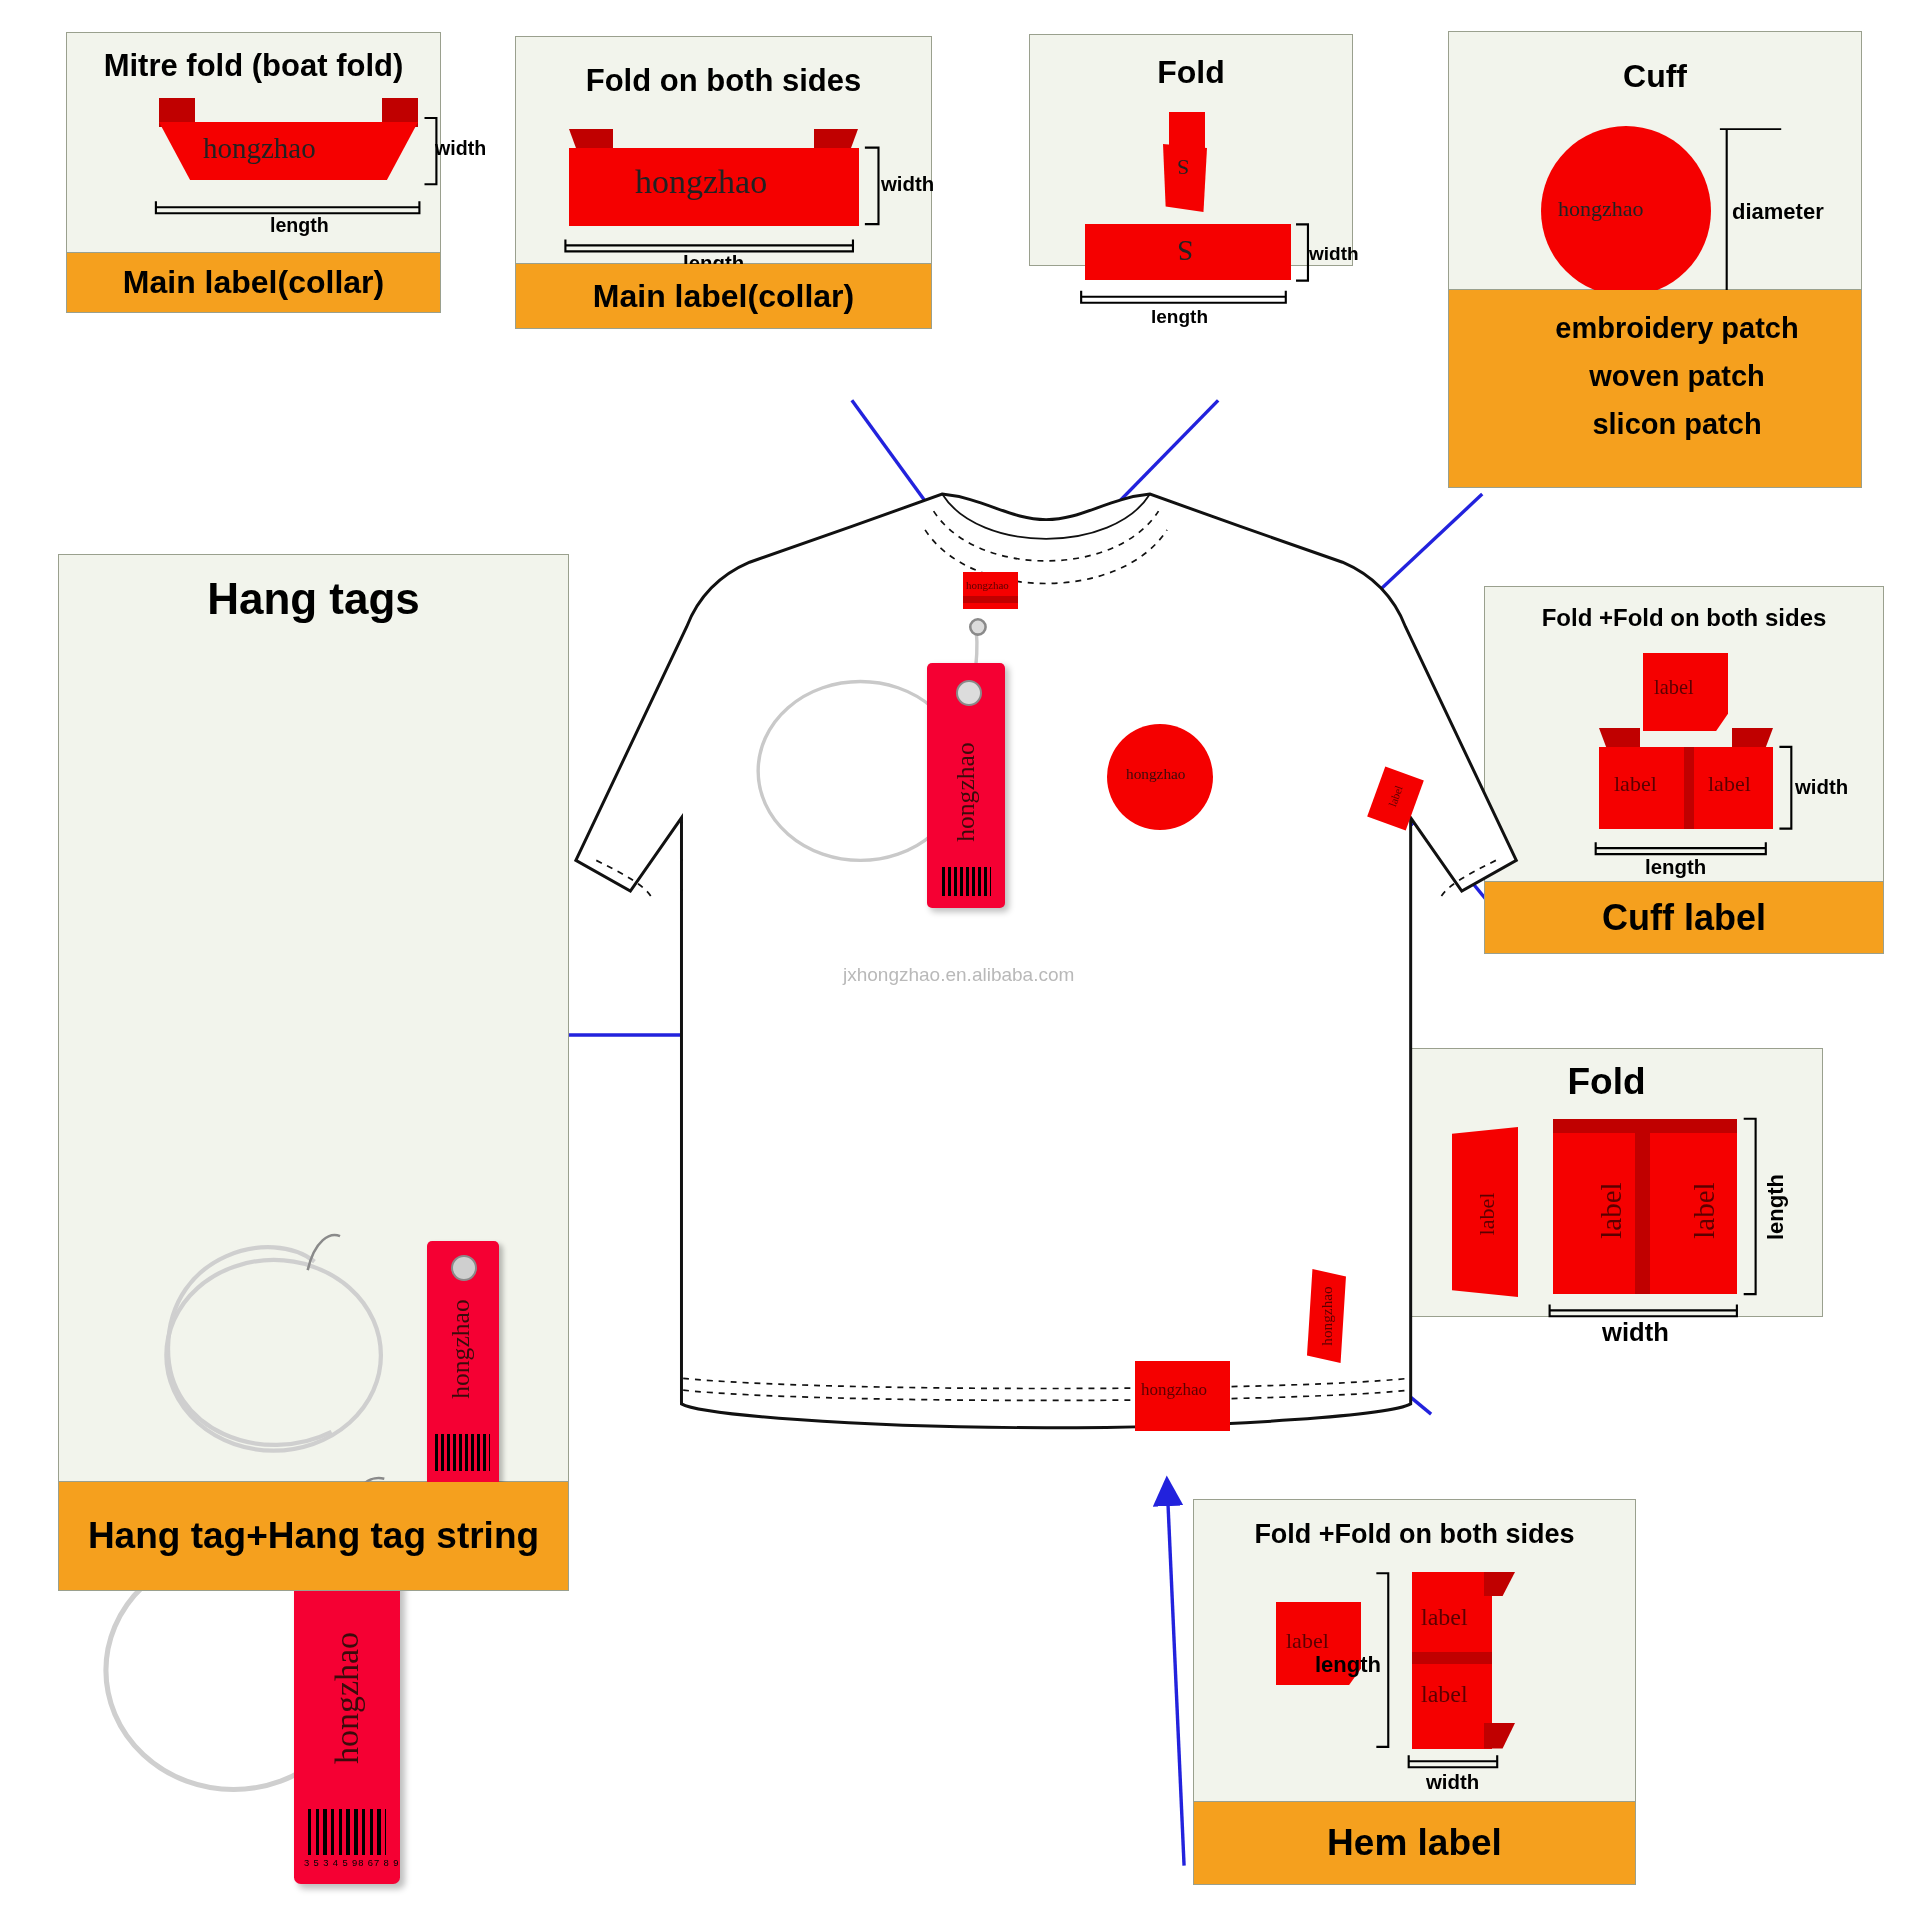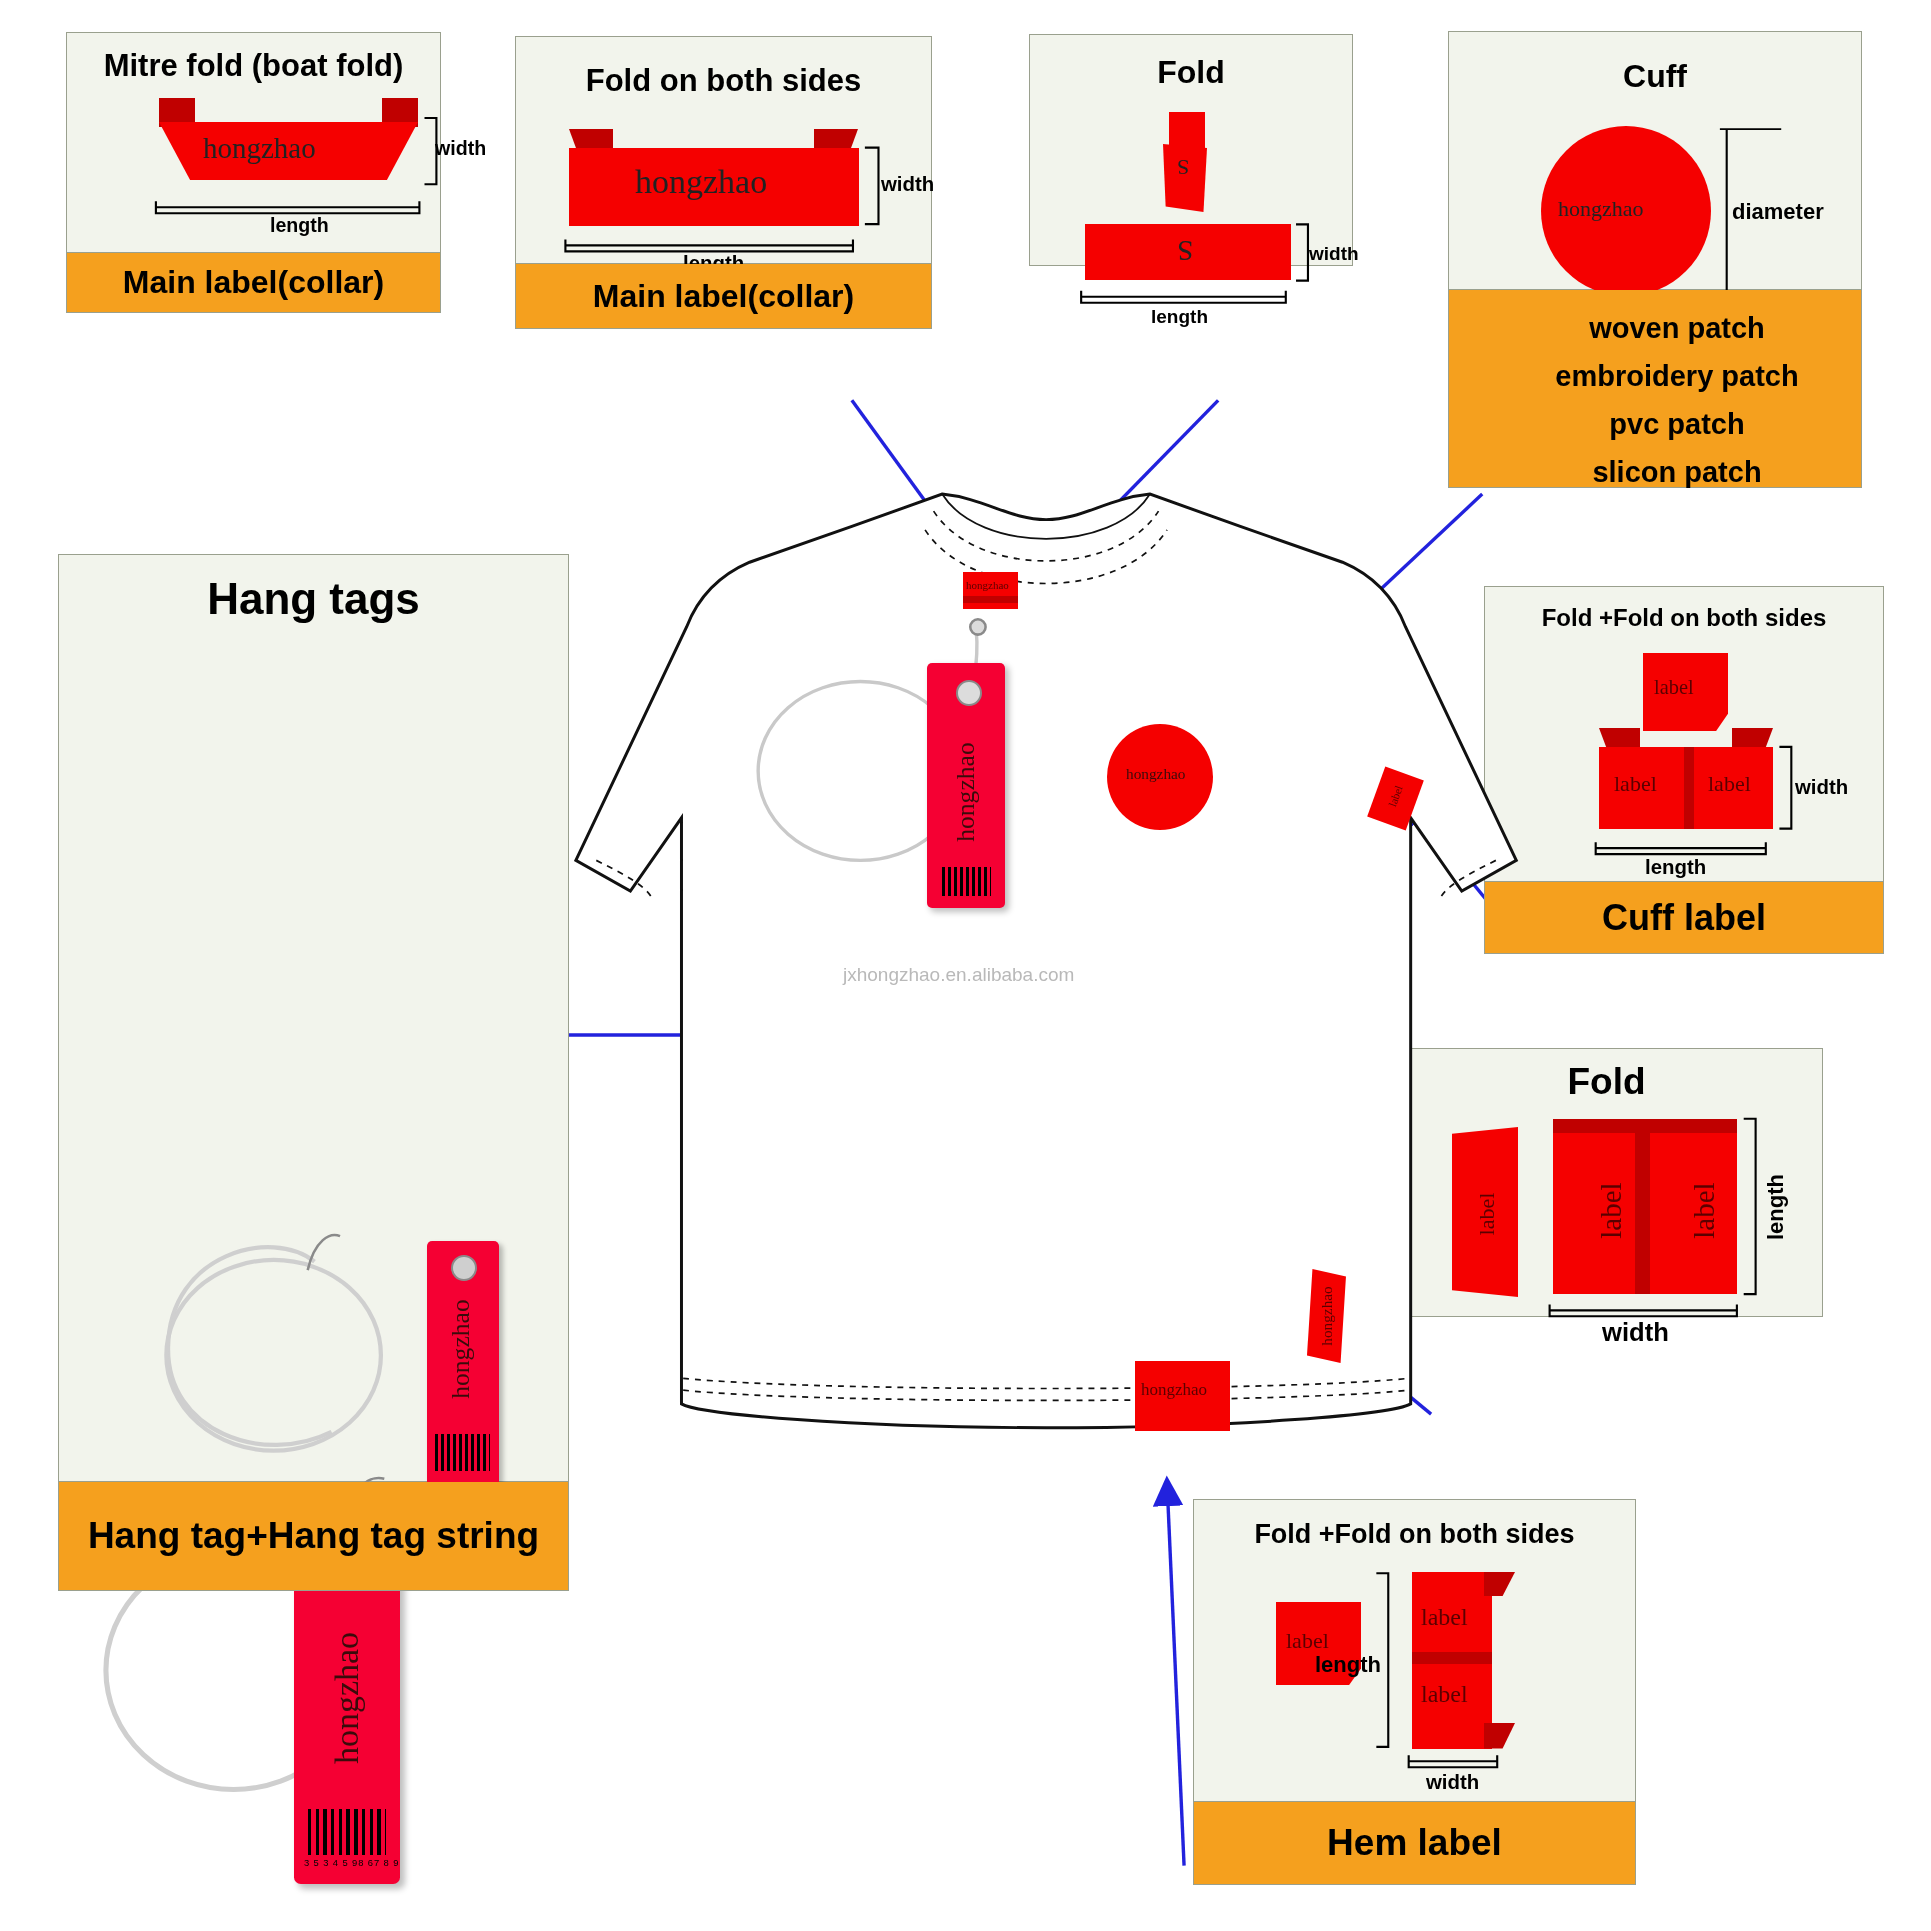--- a/index.html
+++ b/index.html
@@ -122,23 +122,22 @@
     <div class="txt" style="left:109px;top:164px;font-size:22px;">hongzhao</div>
     <svg style="left:0;top:0" width="414" height="259" viewBox="0 0 486 304">
       <path d="M318,114 L390,114" stroke="#000" stroke-width="2"></path>
       <path d="M318,306 L390,306" stroke="#000" stroke-width="2"></path>
       <path d="M326,114 L326,306" stroke="#000" stroke-width="2.5"></path>
     </svg>
     <div class="lbl" style="left:283px;top:167px;font-size:22px;">diameter</div>
   </div>
   <div class="cap left" style="position:absolute;left:0;top:259px;width:414px;height:198px;font-size:29px;display:block;padding-top:13.6px;">
     <div style="padding-left:22px;line-height:48px;">
+      <div>embroidery patch</div>
       <div>woven patch</div>
-      <div>embroidery patch</div>
-      <div>pvc patch</div>
       <div>slicon patch</div>
     </div>
   </div>
 </div>
 
 <div class="panel" style="left:58px;top:554px;width:511px;height:1037px;padding-left:48px;">
   <div class="card" style="position:absolute;left:0;top:0;width:511px;height:928px;">
     <div class="ttl" style="top:19px;font-size:44px;">Hang tags</div>
     <svg style="left:0;top:0" width="511" height="928" viewBox="0 0 600 1090">
 

